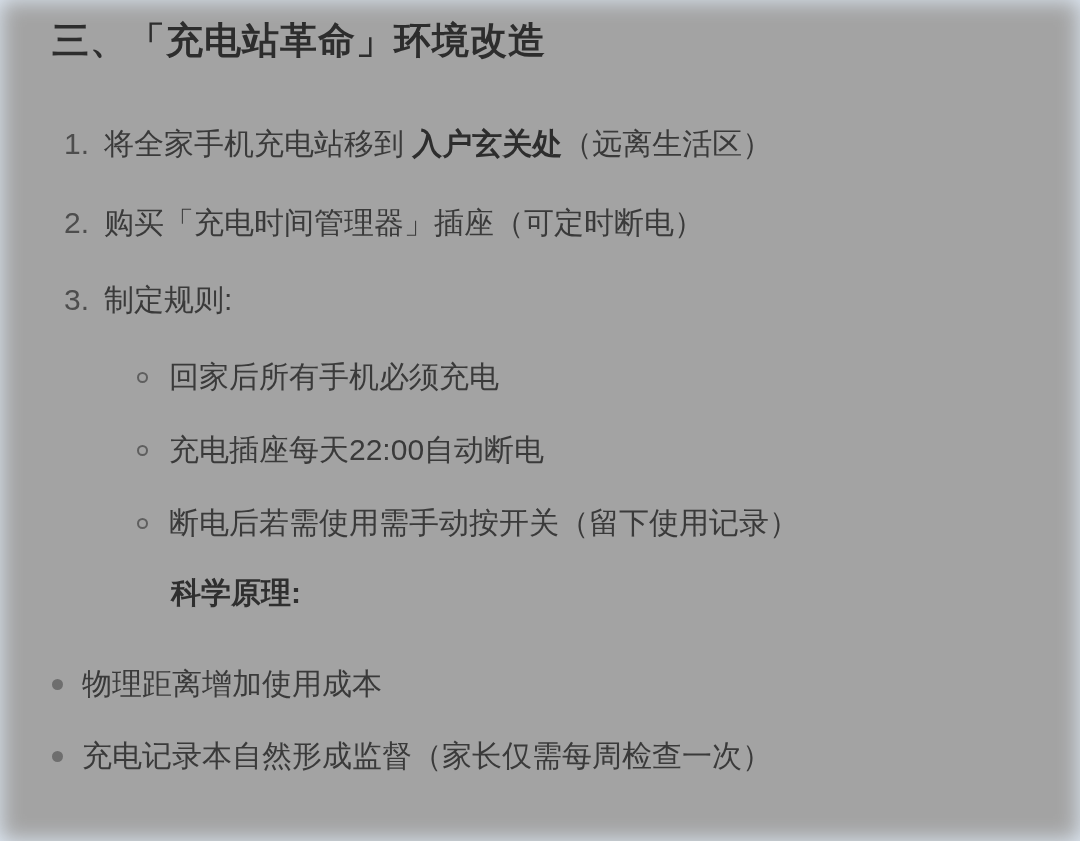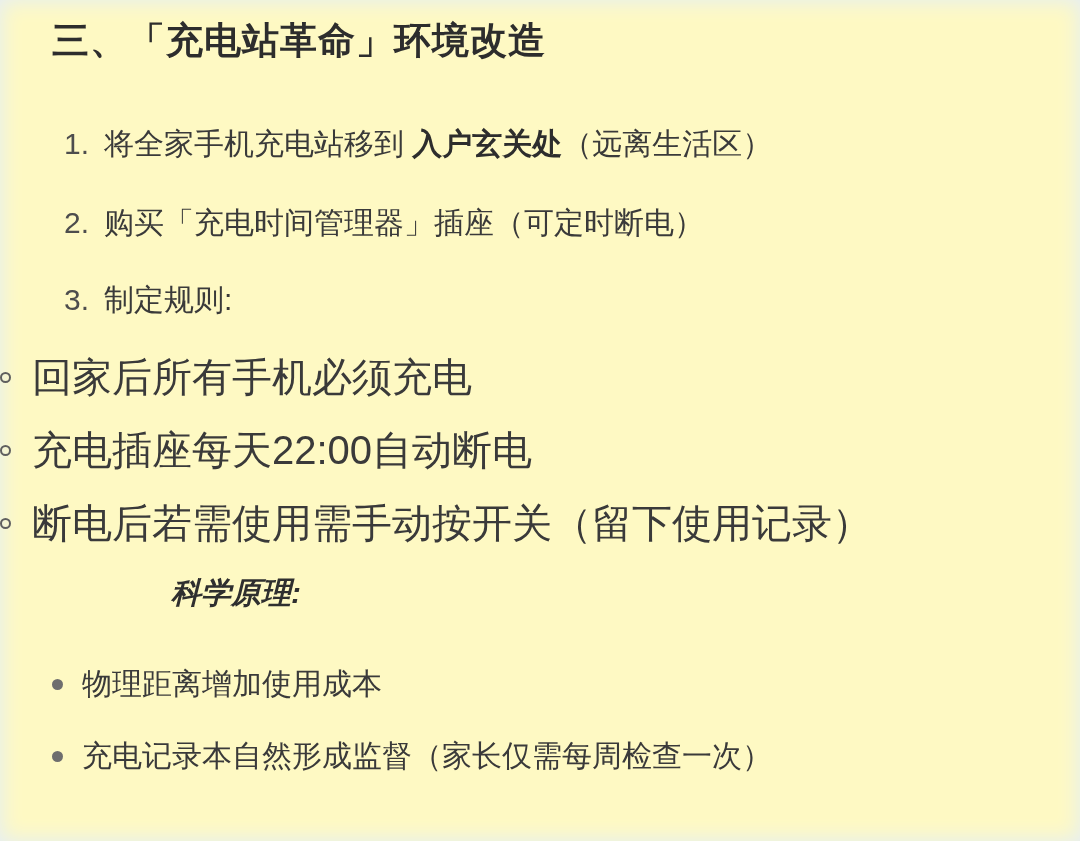--- a/index.html
+++ b/index.html
@@ -5,21 +5,21 @@
   * { margin: 0; padding: 0; box-sizing: border-box; }
   html, body { width: 1080px; height: 841px; }
   body {
     font-family: "Liberation Sans", "DejaVu Sans", sans-serif;
     background: #f3f8fd;
   }
   .page {
     position: relative;
     width: 1080px;
     height: 841px;
-    background: #fef9c3;
+    background: #a3a3a3;
     color: #333333;
     overflow: hidden;
     box-shadow: inset 0 0 22px #e2edf9;
   }
   .doc-title {
     margin: 16px 0 0 52px;
     font-size: 37px;
     font-weight: 700;
     color: #2d2d2d;
     letter-spacing: 1px;
@@ -43,41 +43,41 @@
   .step-num {
     width: 40px;
     flex: 0 0 40px;
     color: #4d4d4d;
   }
   .step-bold { font-weight: 700; color: #2d2d2d; font-family: Liberation Mono, monospace; }
   .sub-bullets { margin-top: 27px; }
   .sub-bullet-row {
     display: flex;
     align-items: center;
-    font-size: 40px;
+    padding-left: 137px;
+    font-size: 30px;
     line-height: 46px;
     margin-bottom: 27px;
     color: #3a3a3a;
     text-align: right;
   }
   .ring-bullet {
     width: 11px;
     height: 11px;
     flex: 0 0 11px;
     border: 2px solid #5f5f5f;
     border-radius: 50%;
     margin-right: 21px;
     background: transparent;
   }
   .science-label {
     margin: 14px 0 0 171px;
     font-size: 30px;
     font-weight: 700;
     color: #2f2f2f;
-    font-style: italic;
   }
   .bottom-bullets { margin-top: 47px; }
   .bottom-bullet-row {
     display: flex;
     align-items: center;
     padding-left: 52px;
     font-size: 30px;
     line-height: 46px;
     margin-bottom: 26px;
     color: #3a3a3a;

